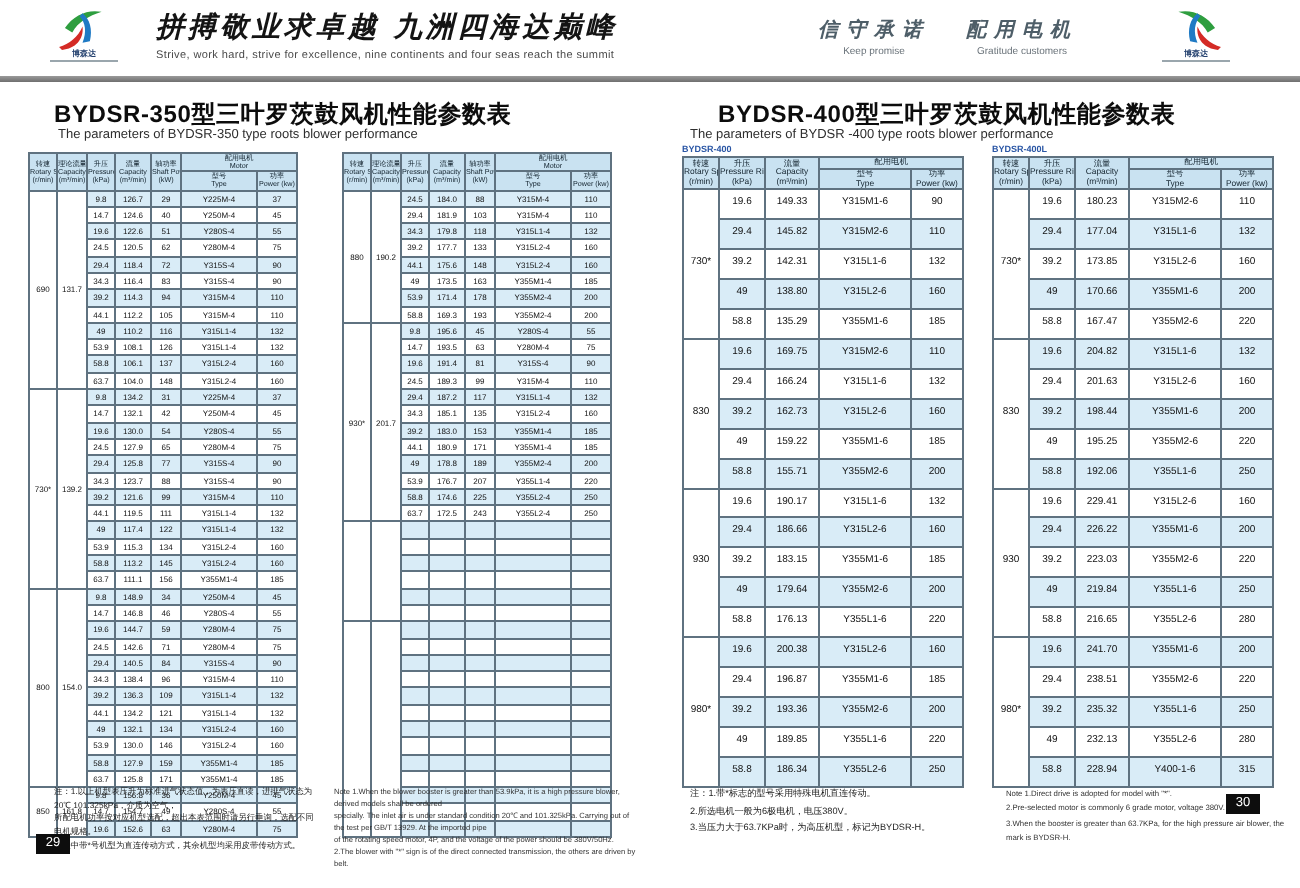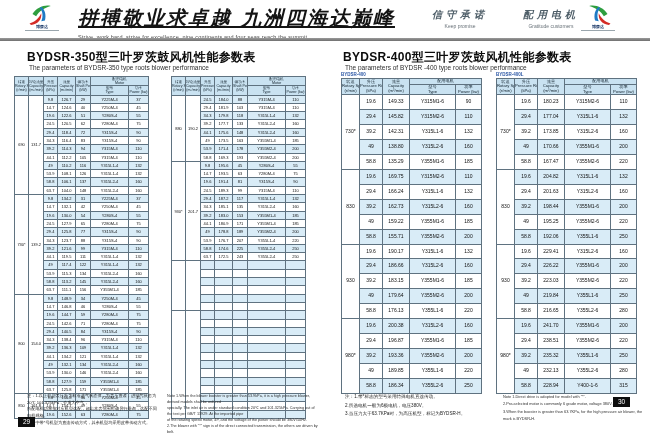--- a/index.html
+++ b/index.html
@@ -10,39 +10,39 @@
   
   .banner{position:absolute;left:0;top:0;width:650px;height:38px;background:#fff;}
   .logo{position:absolute;top:3px;width:40px;height:33px;text-align:center;}
   .logo svg{display:block;margin:0 auto;}
   .logo .logo-name{font-size:4px;color:#23406e;font-weight:bold;line-height:4px;}
   .logo .logo-line{height:1px;background:#9aa6ad;margin:1px 3px 0 3px;}
   .logo-left{left:22px;}
   .logo-right{left:578px;}
   .slogan{position:absolute;left:78px;top:5px;}
   .slogan-zh{font-family:"DejaVu Serif", serif;font-style:italic;font-weight:bold;
-    font-size:20px;letter-spacing:2px;color:#141414;white-space:nowrap;text-decoration:underline;}
+    font-size:14px;letter-spacing:2px;color:#141414;white-space:nowrap;}
   .slogan-en{font-size:5.5px;color:#4a4a4a;margin-top:2px;letter-spacing:.2px;}
-  .mottos{position:absolute;left:432px;top:8px;display:flex;gap:35px;}
+  .mottos{position:absolute;left:409px;top:8px;display:flex;gap:18px;}
   .motto{text-align:center;}
   .motto-zh{font-family:"DejaVu Serif", serif;font-style:italic;font-weight:bold;
     font-size:10px;letter-spacing:4px;color:#4e5e68;white-space:nowrap;}
   .motto-en{font-size:5px;color:#6a737a;margin-top:1px;}
   .banner-divider{position:absolute;left:0;top:38px;width:650px;height:3px;
     background:linear-gradient(#9a9a9a,#6f6f6f);}
   
   .page{position:absolute;top:41px;width:325px;height:403px;background:#fff;}
   .page-left{left:0;padding-left:16px;}
   .page-right{left:325px;}
   .page-title{position:absolute;font-weight:bold;font-size:12px;color:#0c0c0c;
     letter-spacing:.3px;white-space:nowrap;}
   .page-subtitle{position:absolute;font-size:6.5px;color:#2e2e2e;white-space:nowrap;}
   .page-left .page-title{left:27px;top:8px;}
   .page-left .page-subtitle{left:29px;top:23px;}
-  .page-right .page-title{left:18px;top:8px;}
+  .page-right .page-title{left:34px;top:8px;}
   .page-right .page-subtitle{left:20px;top:23px;}
   
   .tables{position:absolute;display:flex;}
   .page-left .tables{left:14px;top:35px;gap:22px;}
   .page-right .tables{left:16px;top:31px;gap:14px;}
   .tbl-wrap{display:block;}
   .tbl-label{font-size:4.5px;color:#2a56a5;font-weight:bold;height:6px;line-height:6px;}
   table{border-collapse:collapse;table-layout:fixed;background:#fff;}
   th,td{border:0.5px solid #5f7280;text-align:center;vertical-align:middle;
     padding:0;overflow:hidden;white-space:nowrap;}

